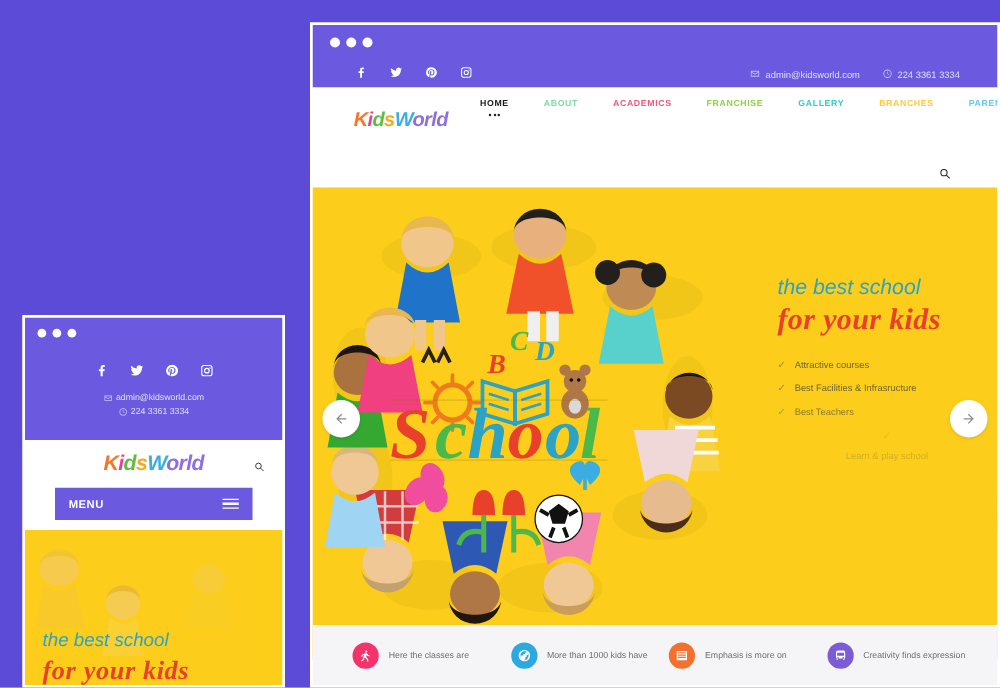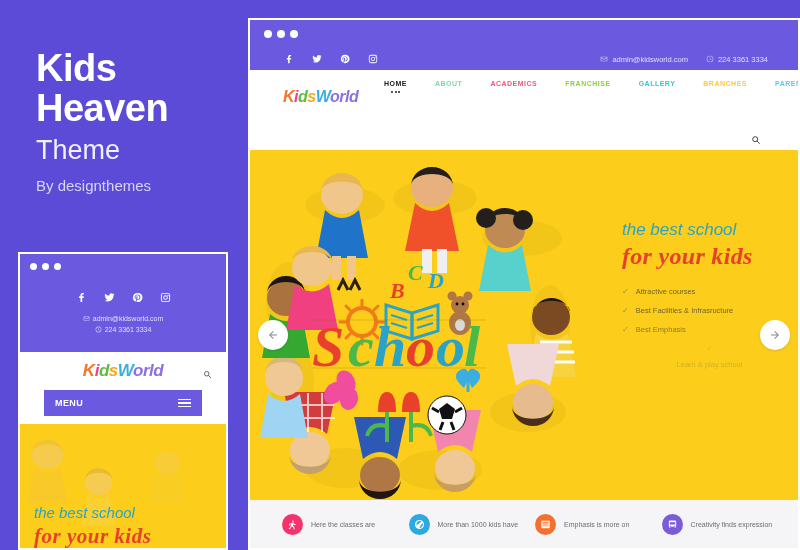--- a/index.html
+++ b/index.html
@@ -170,26 +170,20 @@
     width:21px; height:21px; border-radius:50%; flex:0 0 21px;
     display:flex; align-items:center; justify-content:center;
   }
   .feat-ico svg { width:11px; height:11px; fill:#ffffff; }
   .feat-txt { font-size:7px; color:#6D6D72; line-height:9px; }
 </style>
 </head>
 <body>
 
 <div class="promo">
-  <div class="promo-title">
-    <span>Kids</span><br>
-    <span>Heaven</span>
-  </div>
-  <div class="promo-sub">Theme</div>
-  <div class="promo-by">By designthemes</div>
 </div>
 
 <div class="desktop">
 
   <div class="chrome-bar">
     <div class="dots">
       <span class="dot"></span>
       <span class="dot"></span>
       <span class="dot"></span>
     </div>
@@ -436,21 +430,21 @@
           <div class="hero-li" style="opacity: 1;">
             <span class="tick">✓</span>
             <span>Attractive courses</span>
           </div>
           <div class="hero-li" style="opacity: 1;">
             <span class="tick">✓</span>
             <span>Best Facilities &amp; Infrasructure</span>
           </div>
           <div class="hero-li" style="opacity: 0.78;">
             <span class="tick">✓</span>
-            <span>Best Emphasis</span>
+            <span>Best Teachers</span>
           </div>
           <div class="hero-li" style="opacity: 0.3; flex-direction: column;">
             <span class="tick">✓</span>
             <span>Learn &amp; play school</span>
           </div>
         </div>
     </div>
     <div class="hero-fade"></div>
 
     <div class="arrow left">

